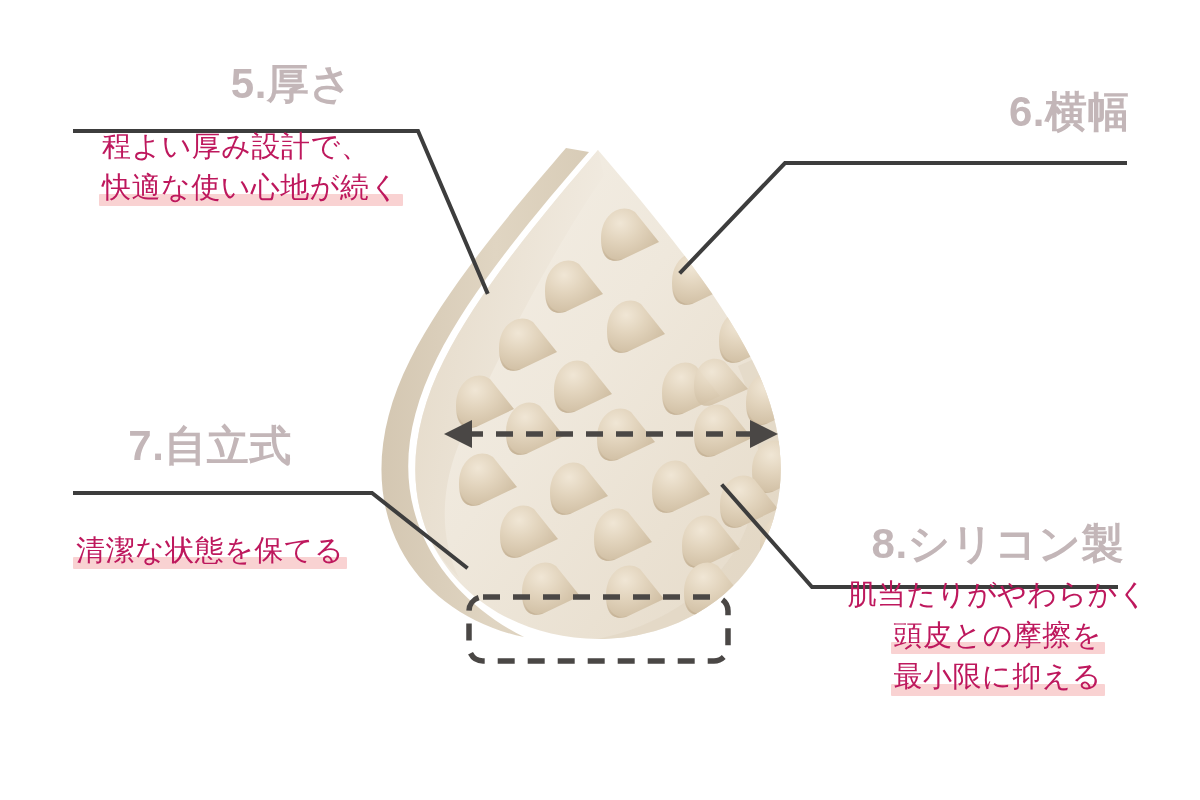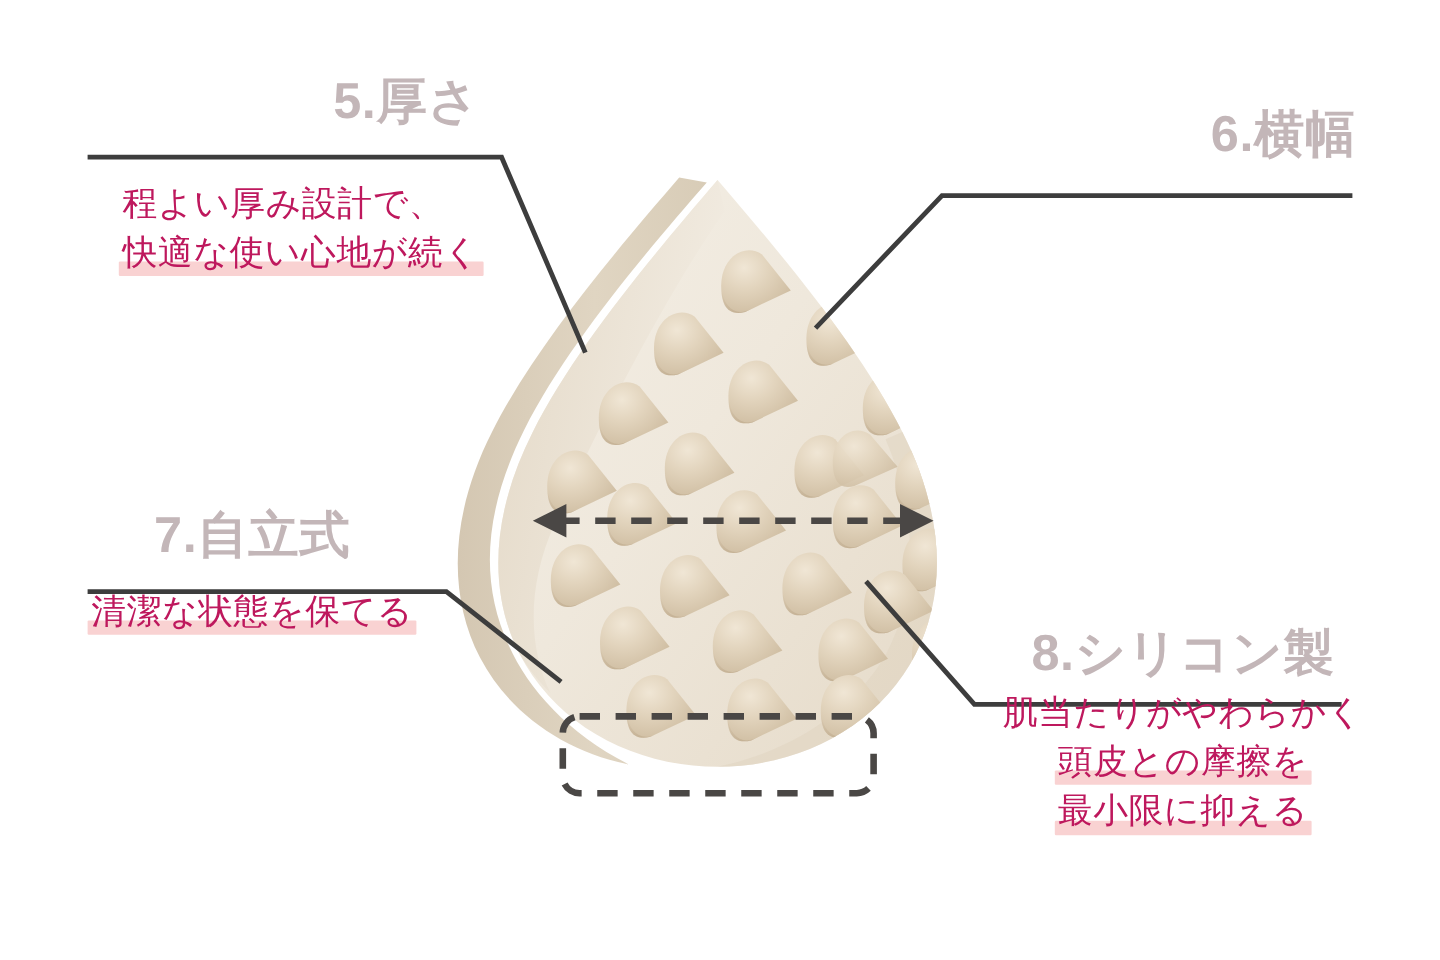--- a/index.html
+++ b/index.html
@@ -54,21 +54,21 @@
     left: -3px;
     right: -3px;
     bottom: 2px;
     height: 12px;
     background: #f9d2d2;
     z-index: -1;
     border-radius: 1px;
   }
 
   
-  .al-left   { align-items: flex-end; gap: 24px; }
+  .al-left   { align-items: center; }
   .al-center { align-items: center; }
   .head-pad-l { padding-left: 96px; }
 
   
   #overlay {
     position: absolute;
     inset: 0;
     width: 1200px;
     height: 800px;
   }
@@ -304,28 +304,28 @@
     <div class="callout-body" style="margin-top:20px; padding-left:14px;">
       <span class="callout-line">程よい厚み設計で、</span>
       <span class="callout-line hl">快適な使い心地が続く</span>
     </div>
   </div>
 
   <div class="callout al-center" style="right:70px; top:90px;">
     <div class="callout-heading">6.横幅</div>
   </div>
 
-  <div class="callout al-center" style="left:76px; top:424px;">
+  <div class="callout al-center" style="left:76px; top:424px;gap:40px;">
     <div class="callout-heading">7.自立式</div>
     <div class="callout-body al-center" style="margin-top:22px;">
       <span class="callout-line hl">清潔な状態を保てる</span>
     </div>
   </div>
 
-  <div class="callout al-center" style="right:64px; top:522px;">
+  <div class="callout al-center" style="right:52px; top:522px;">
     <div class="callout-heading">8.シリコン製</div>
     <div class="callout-body al-center" style="margin-top:8px;">
       <span class="callout-line">肌当たりがやわらかく</span>
       <span class="callout-line hl">頭皮との摩擦を</span>
       <span class="callout-line hl">最小限に抑える</span>
     </div>
   </div>
 
 </div>
 

